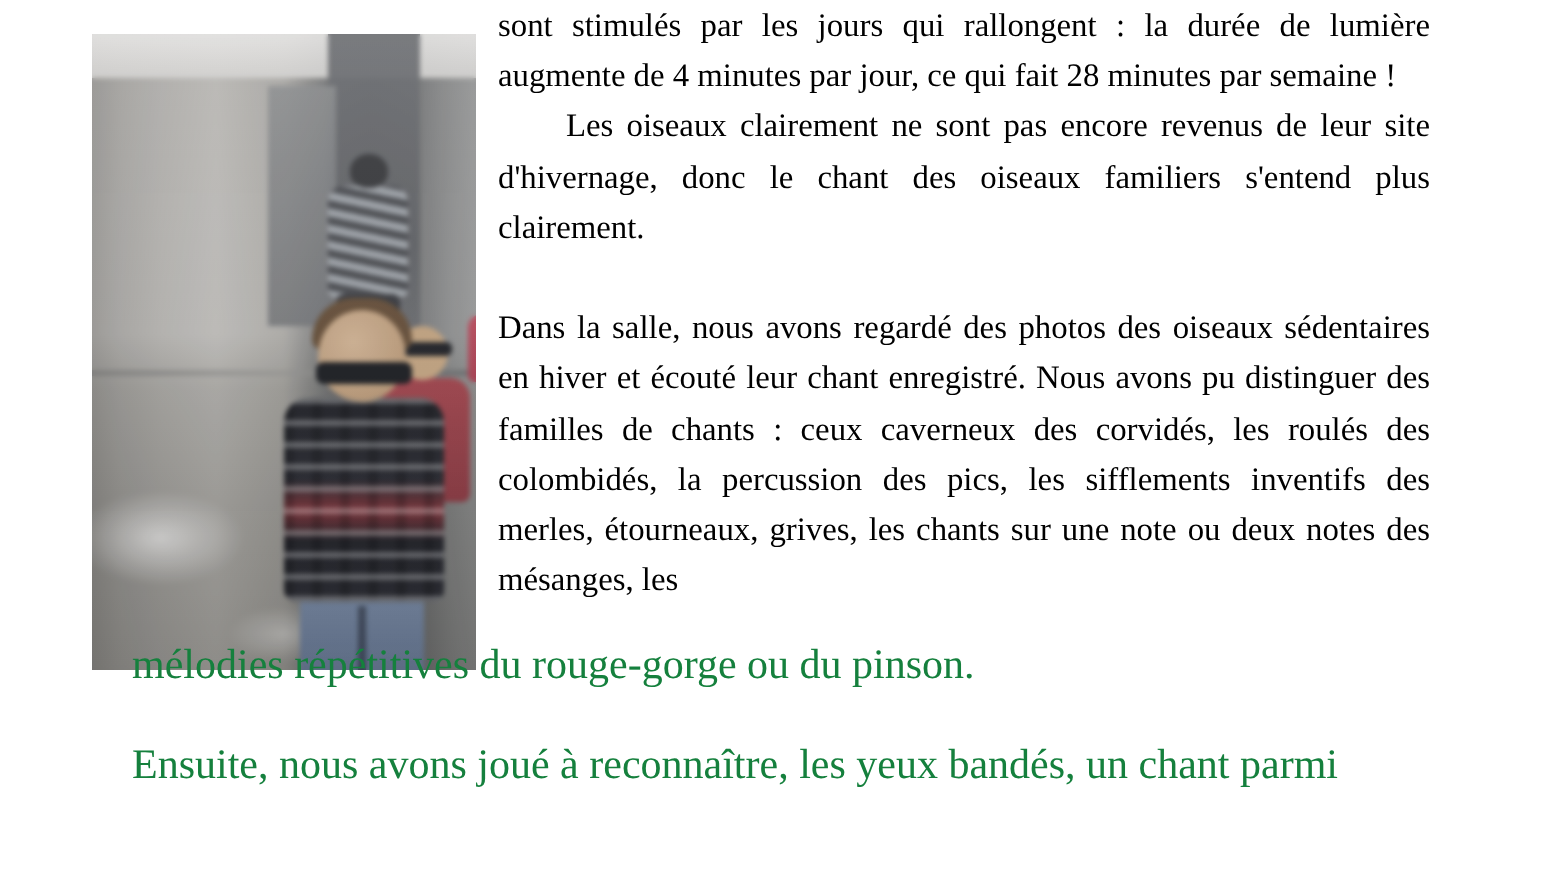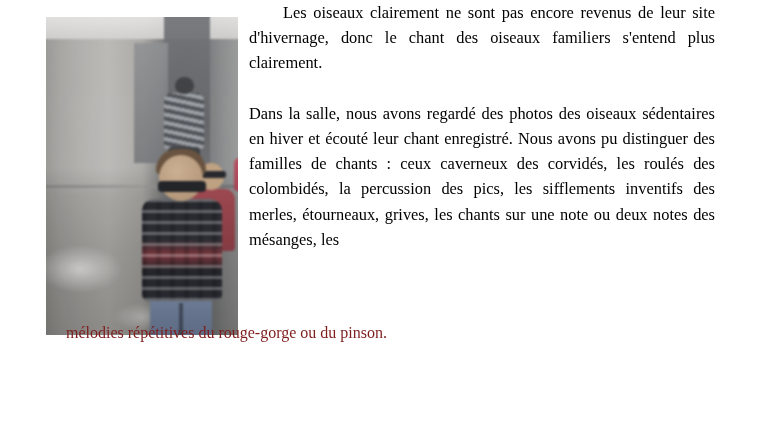--- a/index.html
+++ b/index.html
@@ -171,23 +171,23 @@
   #text-col p {
     margin: 0;
   }
   .indent { text-indent: 34px; }
   
   #text-full {
     position: absolute;
     left: 66px;
     top: 320px;
     width: 649px;
-    font-size: 16px;
+    font-size: 21px;
     line-height: 25.2px;
-    color: #7f1d1d;
+    color: #15803d;
     text-align: justify;
   }
   #text-full p { margin: 0; }
   .blank { height: 25.2px; }
   .lastline { text-align: left; }
 </style>
 </head>
 <body>
 
 <div id="page">
@@ -214,23 +214,25 @@
       <div class="fig" id="kid1-body"></div>
       <div class="fig" id="kid1-hair"></div>
       <div class="fig" id="kid1-head"></div>
       <div class="fig" id="kid1-blind"></div>
 
       <div id="photo-blur"></div>
     </div>
   </div>
 
   <div id="text-col">
+    <p>sont stimulés par les jours qui rallongent : la durée de lumière augmente de 4 minutes par jour, ce qui fait 28 minutes par semaine !</p>
     <p class="indent">Les oiseaux clairement ne sont pas encore revenus de leur site d'hivernage, donc le chant des oiseaux familiers s'entend plus clairement.</p>
     <div class="blank"></div>
     <p>Dans la salle, nous avons regardé des photos des oiseaux sédentaires en hiver et écouté leur chant enregistré. Nous avons pu distinguer des familles de chants : ceux caverneux des corvidés, les roulés des colombidés, la percussion des pics, les sifflements inventifs des merles, étourneaux, grives, les chants sur une note ou deux notes des mésanges, les</p>
   </div>
 
   <div id="text-full">
     <p class="lastline">mélodies répétitives du rouge-gorge ou du pinson.</p>
     <div class="blank"></div>
+    <p class="lastline">Ensuite, nous avons joué à reconnaître, les yeux bandés, un chant parmi</p>
   </div>
 
 </div>
 
 </body></html>

